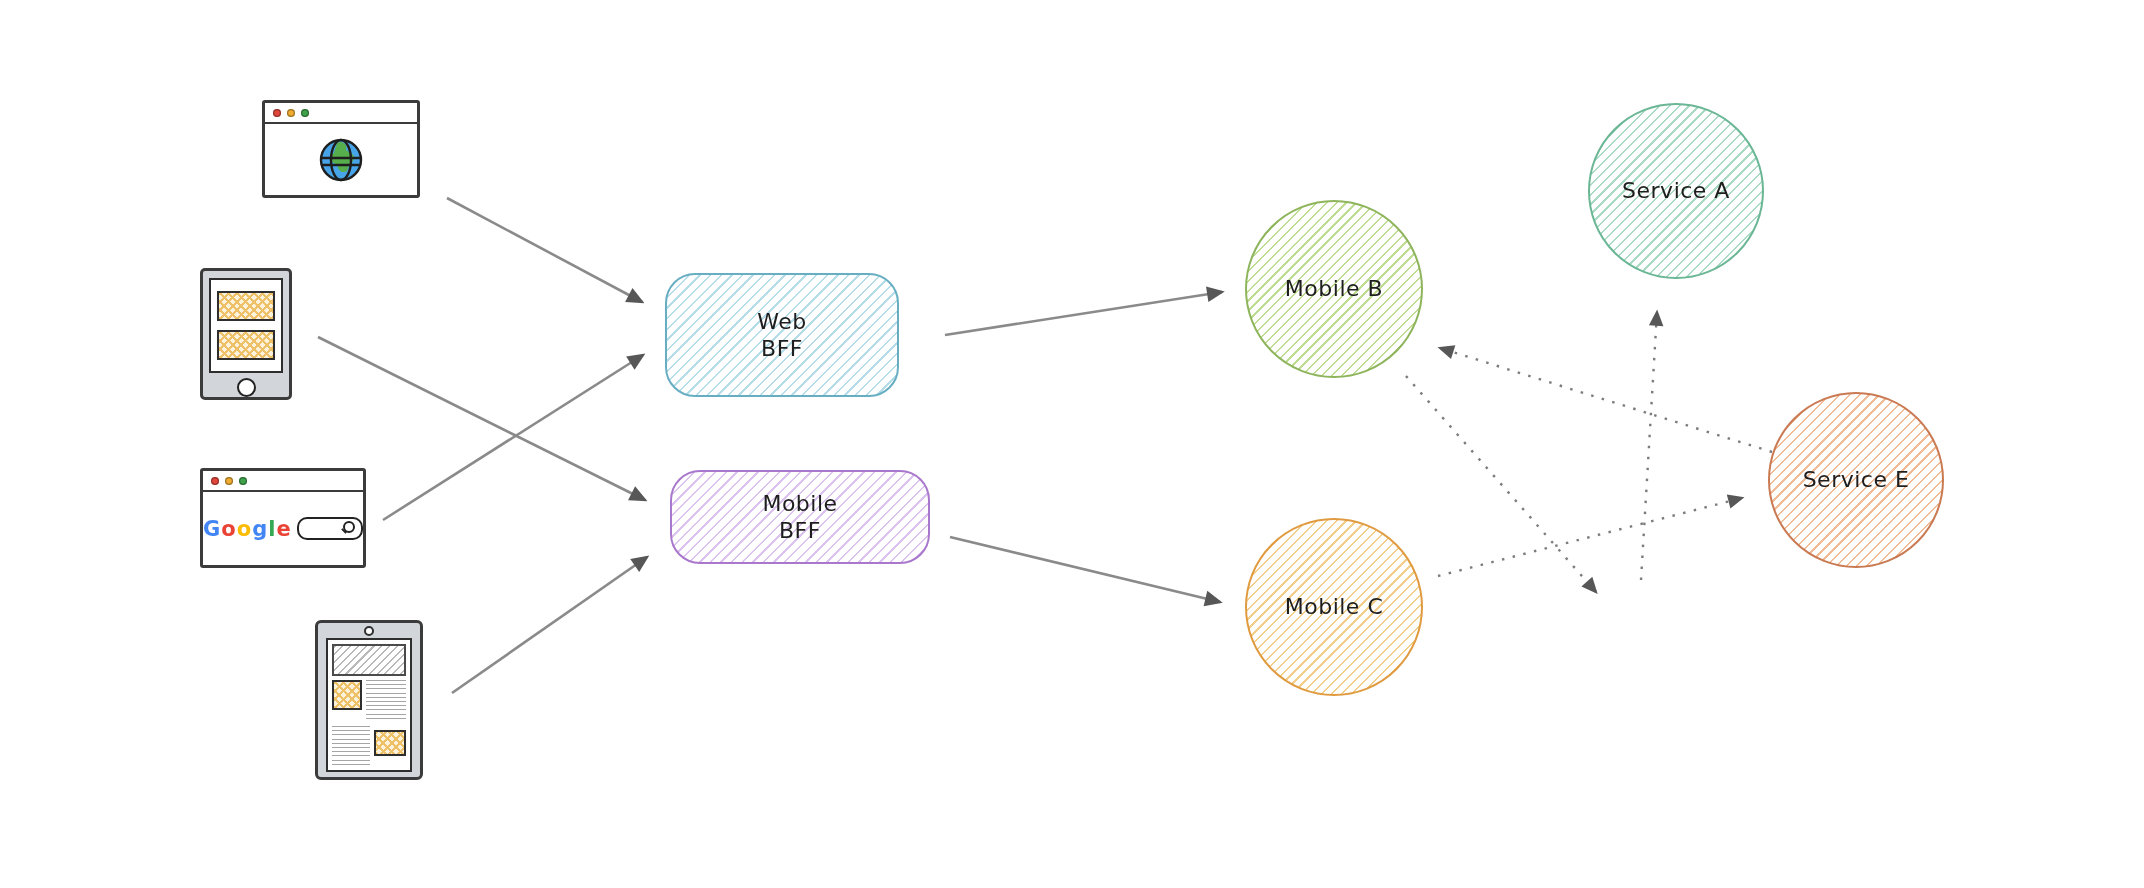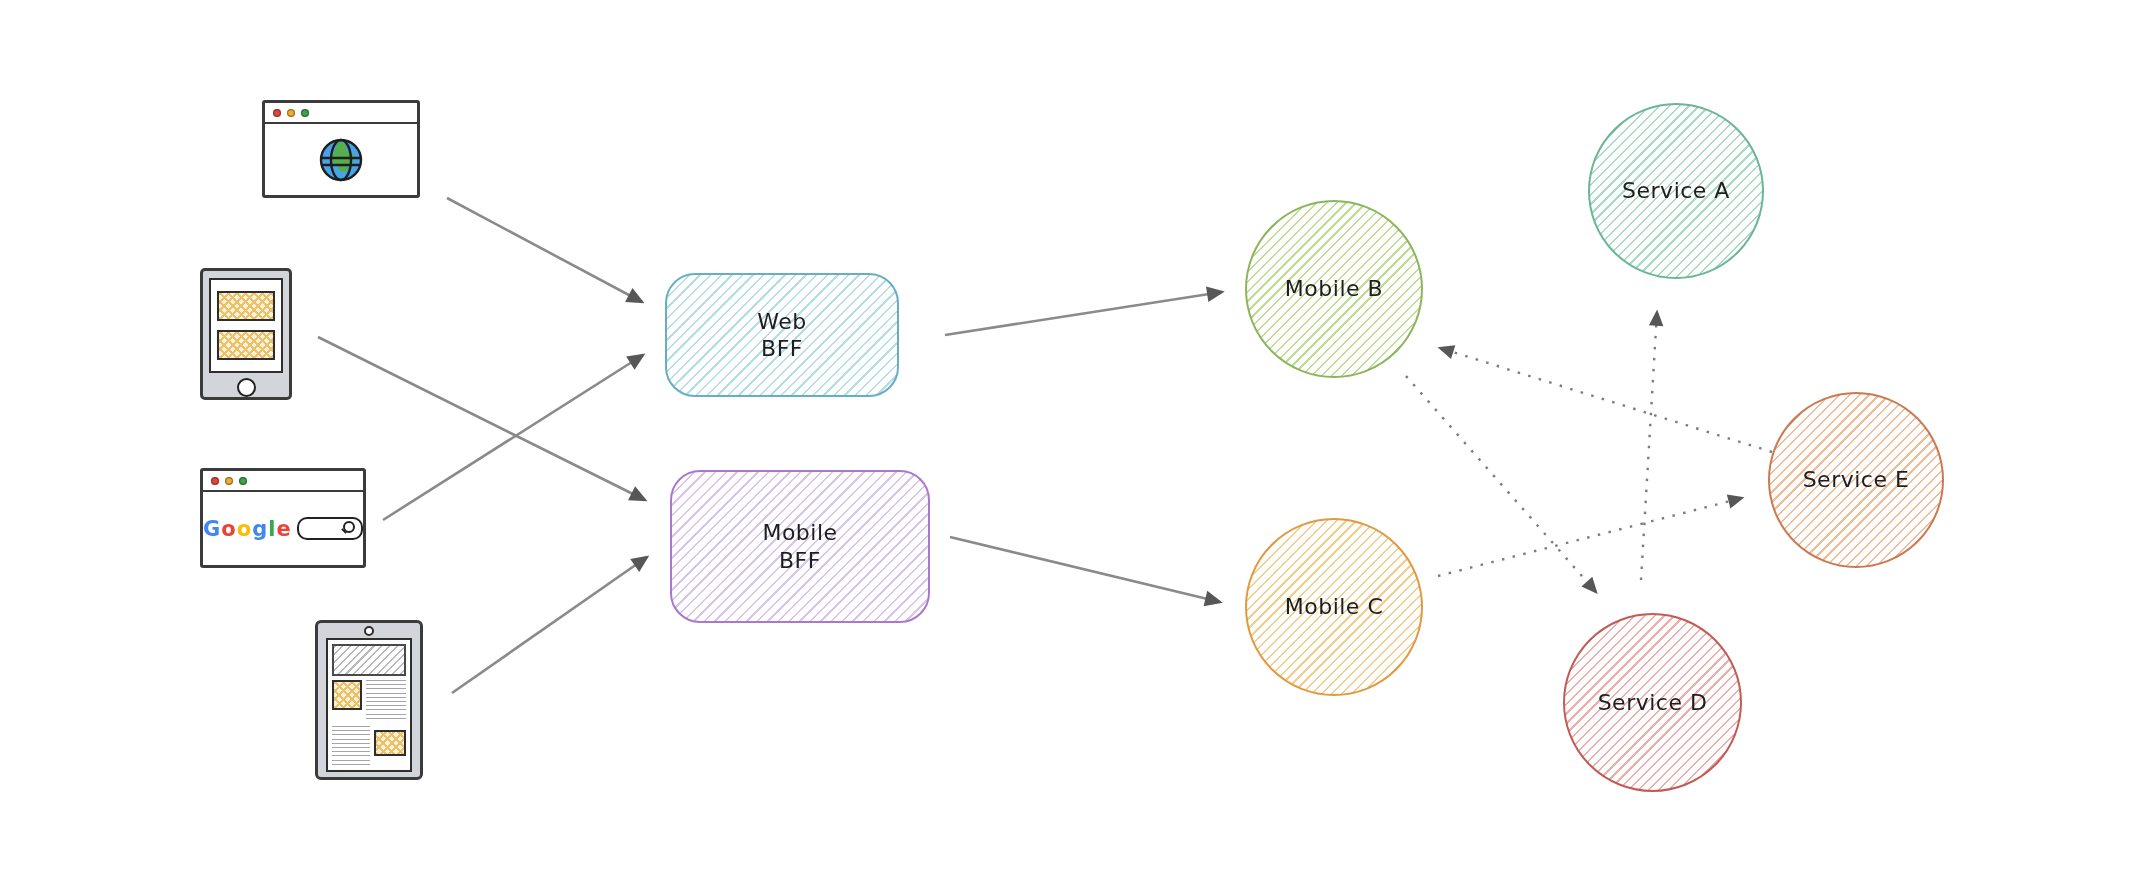--- a/index.html
+++ b/index.html
@@ -131,40 +131,37 @@
     </div>
   </div>
 
   <div class="node bff" style="left: 665px; top: 273px; width: 234px; height: 124px; --s: #67aec2; --f: #b5dde9;">
     <div class="node-label">
       <div>Web</div>
       <div>BFF</div>
     </div>
   </div>
 
-  <div class="node bff" style="left: 670px; top: 470px; width: 260px; height: 153px; --s: #a978cc; --f: #dcc2ee;">
+  <div class="node bff" style="left: 670px; top: 470px; width: 260px; height: 94px; --s: #a978cc; --f: #dcc2ee;">
     <div class="node-label">
       <div>Mobile</div>
       <div>BFF</div>
     </div>
   </div>
 
   <div class="node circle" style="left: 1588px; top: 103px; width: 176px; height: 176px; --s: #6ab695; --f: #a9dac3;">
     <div class="node-label">Service A</div>
   </div>
 
   <div class="node circle" style="left: 1245px; top: 200px; width: 178px; height: 178px; --s: #8eb55c; --f: #bedc92;">
     <div class="node-label">Mobile B</div>
   </div>
 
   <div class="node circle" style="left: 1245px; top: 518px; width: 178px; height: 178px; --s: #e09b40; --f: #f3cd8a;">
     <div class="node-label">Mobile C</div>
   </div>
 
-  <div class="node circle" style="left: 1563px; top: 613px; width: 179px; height: 179px; --s: #c15b55; --f: #eeada8;">
-    <div class="node-label">Service D</div>
-  </div>
 
   <div class="node circle" style="left: 1768px; top: 392px; width: 176px; height: 176px; --s: #ca7a52; --f: #f1bb95;">
     <div class="node-label">Service E</div>
   </div>
 
 </div>
 
 </body></html>

